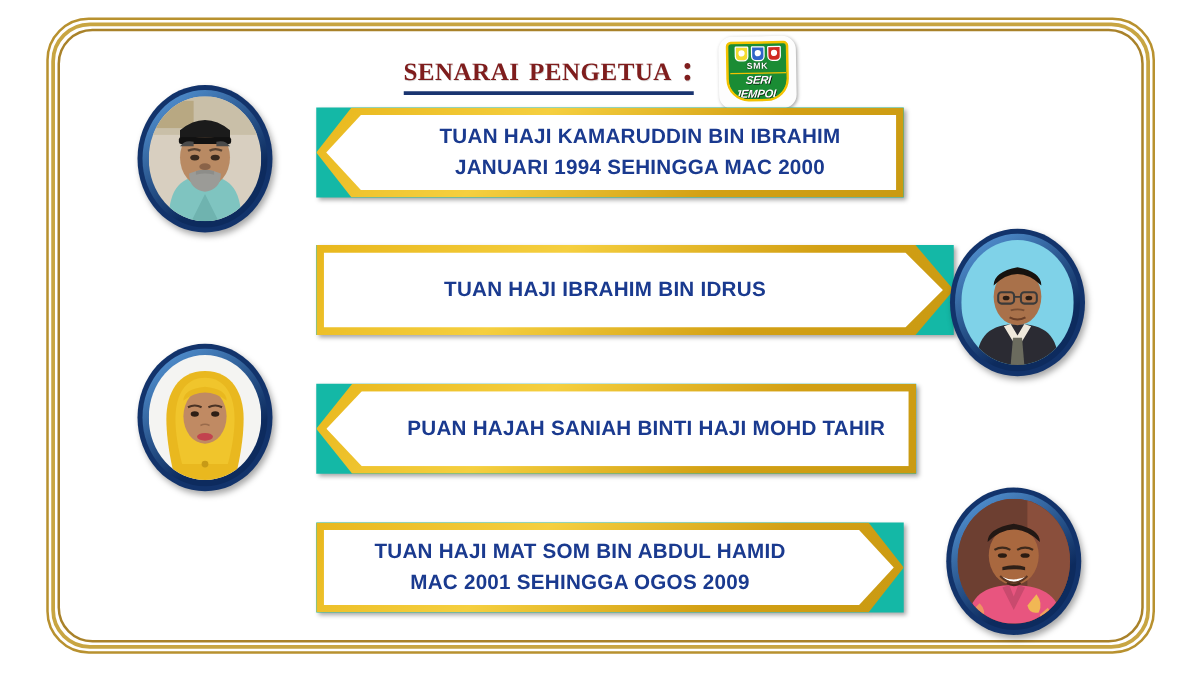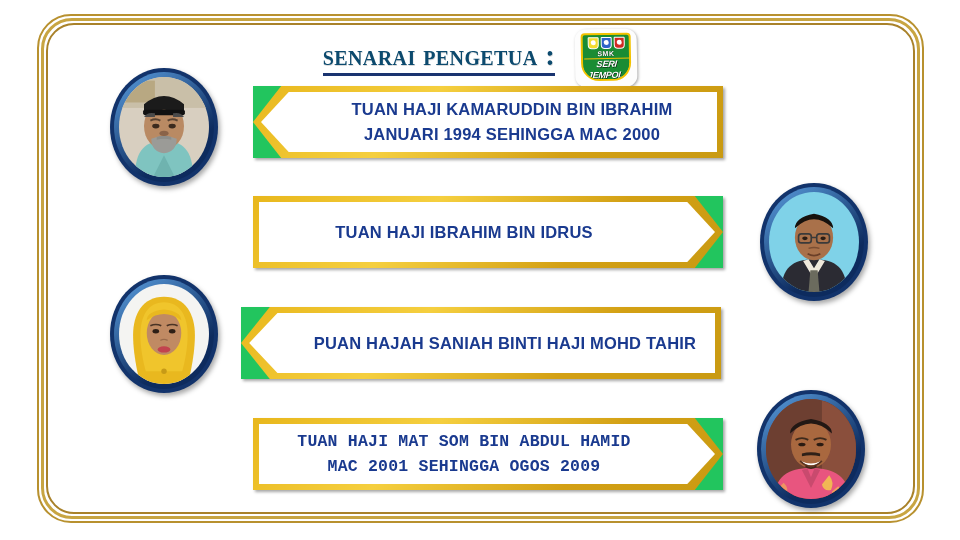--- a/index.html
+++ b/index.html
@@ -64,21 +64,21 @@
     height: 60px;
     display: flex;
     align-items: center;
     justify-content: center;
     gap: 20px;
   }
   .title {
     font-family: "Liberation Serif", "DejaVu Serif", serif;
     font-weight: bold;
     font-size: 29px;
-    color: #0c4a6e;
+    color: #7f1d1d;
     letter-spacing: 0.4px;
     font-variant: small-caps;
     text-transform: lowercase;
     border-bottom: 3px solid #1a3470;
     padding-bottom: 1px;
     line-height: 1.1;
     white-space: nowrap;
     text-shadow: 0.5px 0.5px 0 rgba(0,0,0,0.15);
   }
   .title::first-letter { font-size: 29px; }
@@ -151,21 +151,21 @@
     margin-top: 1px;
     line-height: 11px;
     transform: skewX(-6deg);
     text-shadow: 0.5px 0.5px 0 #000;
   }
 
   
   .banner {
     position: absolute;
     height: 72px;
-    background: #22c55e;
+    background: #14b8a6;
     display: flex;
     align-items: center;
     justify-content: center;
     box-sizing: border-box;
     filter: drop-shadow(2px 2px 1.5px rgba(0,0,0,0.35));
   }
   .banner .fill {
     position: absolute;
     inset: 0;
     background: linear-gradient(135deg, #e8b71c 0%, #f5cf3f 35%, #d3a014 70%, #c99a12 100%);
@@ -197,23 +197,23 @@
   
   .banner.right .fill {
     clip-path: polygon(0 0, 94% 0, 100% 50%, 94% 100%, 0 100%);
   }
   .banner.right .inner {
     clip-path: polygon(6px 6px, 92.4% 6px, 98.3% 50%, 92.4% calc(100% - 6px), 6px calc(100% - 6px));
   }
   .banner.right .txt { padding-right: 48px; }
 
   .b1 { left: 253px; top: 86px;  width: 470px; }
-  .b2 { left: 253px; top: 196px; width: 470px; }
-  .b3 { left: 241px; top: 307px; width: 480px; }
-  .b4 { left: 253px; top: 418px; width: 470px; font-family: Liberation Mono, monospace; }
+  .b2 { left: 253px; top: 196px; width: 510px; }
+  .b3 { left: 253px; top: 307px; width: 480px; }
+  .b4 { left: 253px; top: 418px; width: 470px; }
 
   
   .portrait {
     position: absolute;
     width: 108px;
     height: 118px;
     border-radius: 50% / 50%;
     background: #12336b;
     box-shadow: 2px 3px 5px rgba(0,0,0,0.35);
     overflow: hidden;

